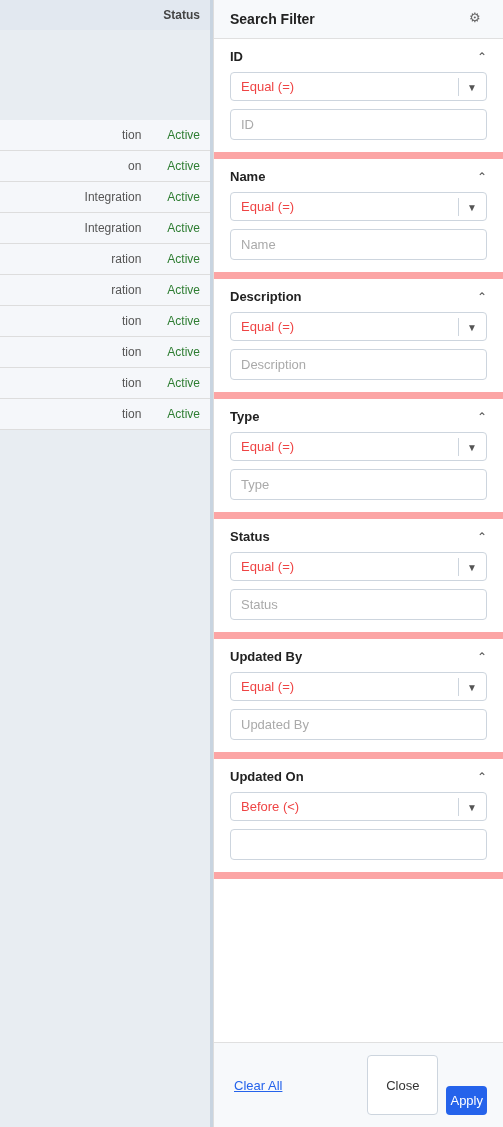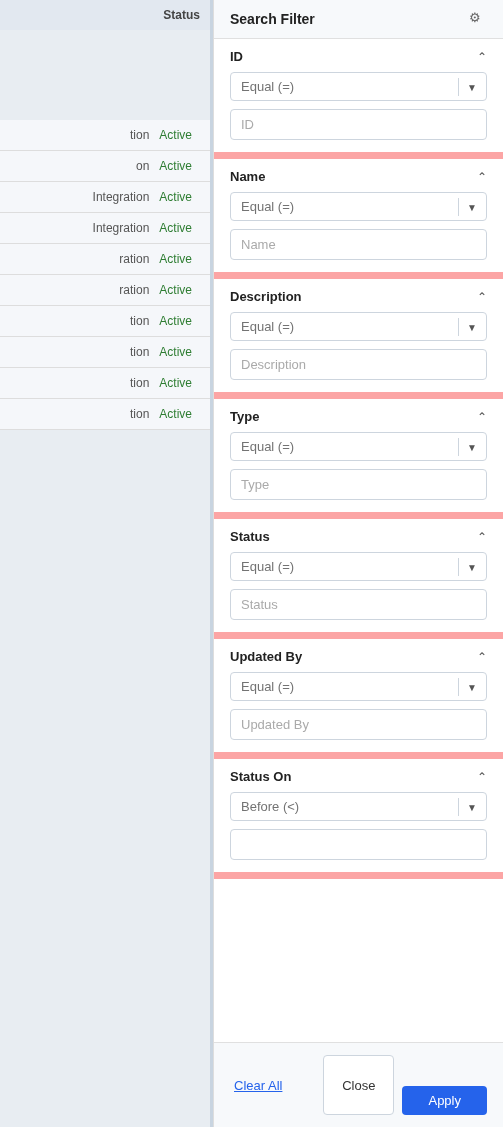--- a/index.html
+++ b/index.html
@@ -25,30 +25,30 @@
     .table-rows {
       position: absolute;
       left: 0;
       top: 120px;
       width: 210px;
     }
 
     .table-row {
       display: flex;
       justify-content: flex-end;
-      padding: 8px 18px;
+      padding: 8px 10px;
       border-bottom: 1px solid #ddd;
       background: #f5f7fa;
       color: #555;
       font-size: 12px;
     }
 
     .table-row .status {
       color: #2e7d32;
-      margin-left: 10px;
+      margin-left: 26px;
     }
 
     .header-row {
       display: flex;
       justify-content: flex-end;
       padding: 8px 10px;
       background: #e2e8f0;
       font-weight: 600;
       font-size: 12px;
       color: #444;
@@ -135,21 +135,21 @@
       margin-bottom: 8px;
     }
 
     .filter-select {
       width: 100%;
       padding: 6px 36px 6px 10px;
       border: 1px solid #cdd5de;
       border-radius: 4px;
       background: #fff;
       font-size: 13px;
-      color: #737373;
+      color: #ef4444;
       appearance: none;
       cursor: pointer;
       outline: none;
     }
 
     .select-divider {
       position: absolute;
       right: 28px;
       top: 50%;
       transform: translateY(-50%);
@@ -212,21 +212,21 @@
       padding: 3px 18px;
       border: 1px solid #cdd5de;
       border-radius: 4px;
       background: #fff;
       font-size: 13px;
       color: #333;
       cursor: pointer;
     }
 
     .apply-btn {
-      padding: 7px 26px;
+      padding: 7px 4px;
       border: none;
       border-radius: 4px;
       background: #2563eb;
       font-size: 13px;
       color: #fff;
       cursor: pointer;
       margin-top: 31px;
     }
   </style>
 </head>
@@ -367,21 +367,21 @@
         <select class="filter-select">
           <option>Equal (=)</option>
         </select>
         <span class="select-divider"></span>
         <span class="select-arrow">▼</span>
       </div>
       <input class="filter-input" type="text" placeholder="Updated By" value="" style="">
     </div>
       <div class="filter-section">
       <div class="section-header">
-        <span class="section-label">Status On</span>
+        <span class="section-label">Updated On</span>
         <span class="chevron-icon">⌃</span>
       </div>
       <div class="select-wrapper">
         <select class="filter-select">
           <option>Before (&lt;)</option>
         </select>
         <span class="select-divider"></span>
         <span class="select-arrow">▼</span>
       </div>
       <input class="filter-input" type="text" placeholder="" value="" style="">

